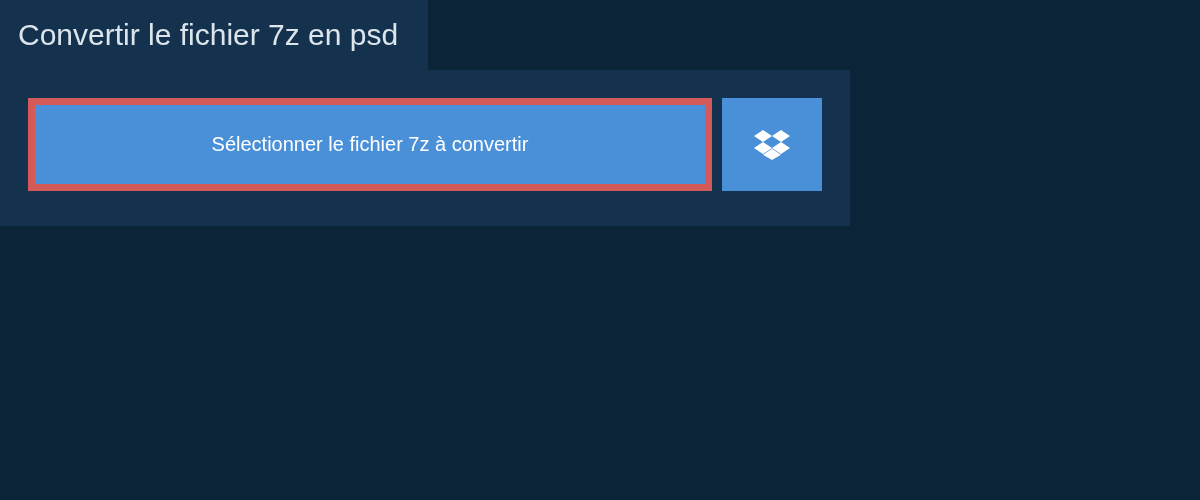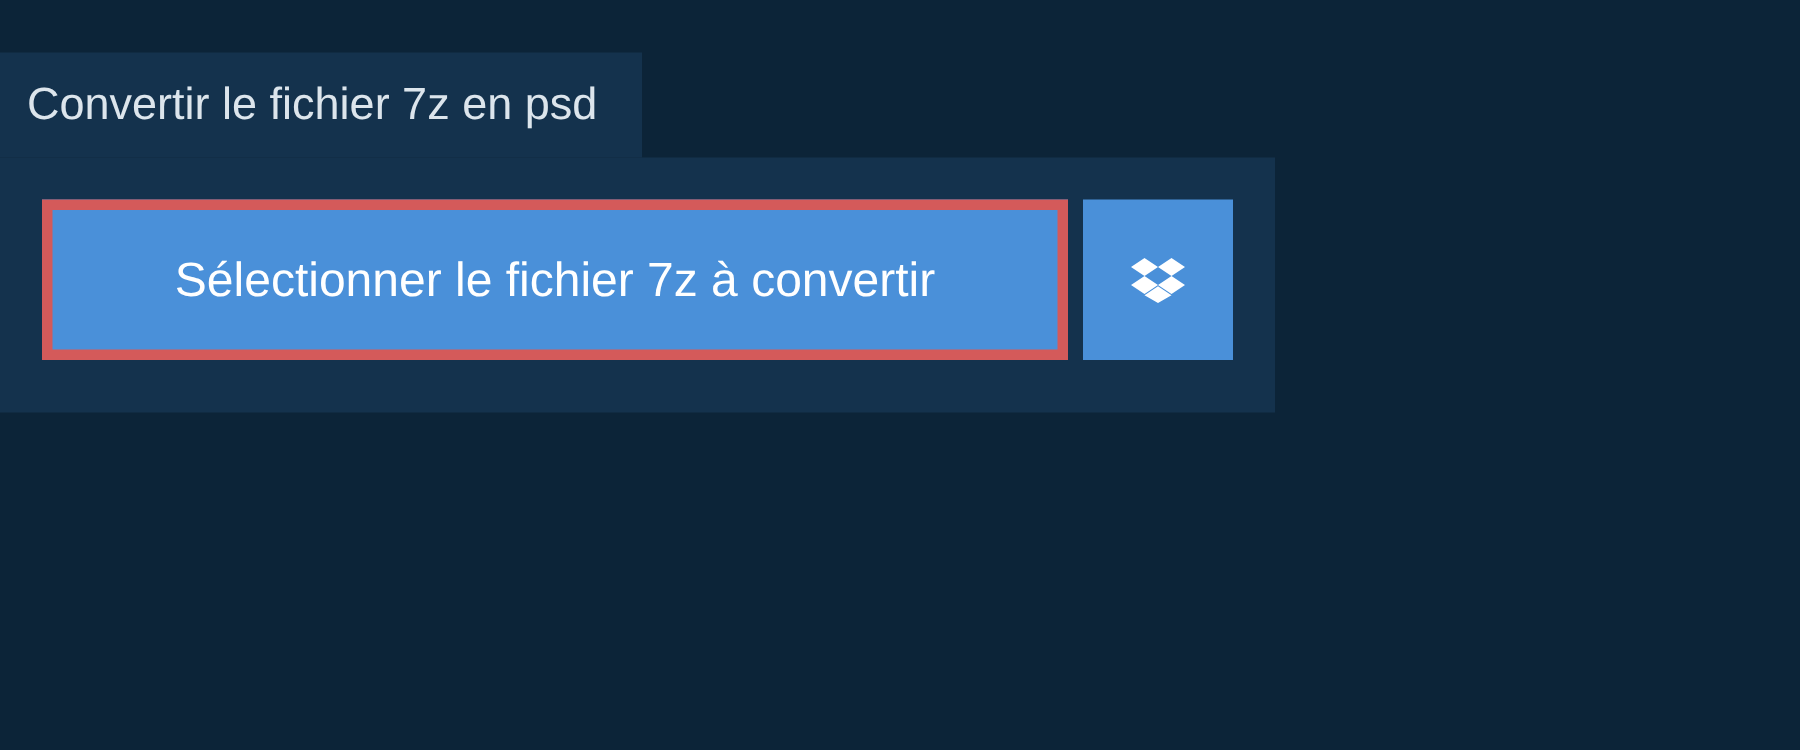--- a/index.html
+++ b/index.html
@@ -8,21 +8,20 @@
       box-sizing: border-box;
     }
     body {
       width: 1200px;
       height: 500px;
       background-color: #0c2438;
       font-family: Arial, Helvetica, sans-serif;
       overflow: hidden;
     }
     .tab-container {
-      padding-top: 35px;
     }
     .tab {
       display: inline-block;
       background-color: #14324d;
       padding: 18px 30px 18px 18px;
       color: #dce5ec;
       font-size: 30px;
       font-weight: 400;
     }
     .panel {
@@ -30,21 +29,21 @@
       width: 850px;
       padding: 28px 28px 35px 28px;
       display: flex;
       gap: 10px;
     }
     .select-button {
       flex: 1;
       background-color: #4a90d9;
       border: 7px solid #d45a5a;
       color: #ffffff;
-      font-size: 32px;
+      font-size: 20px;
       font-weight: 400;
       padding: 28px 20px;
       text-align: center;
       cursor: pointer;
       display: flex;
       align-items: center;
       justify-content: center;
     }
     .dropbox-button {
       width: 100px;

